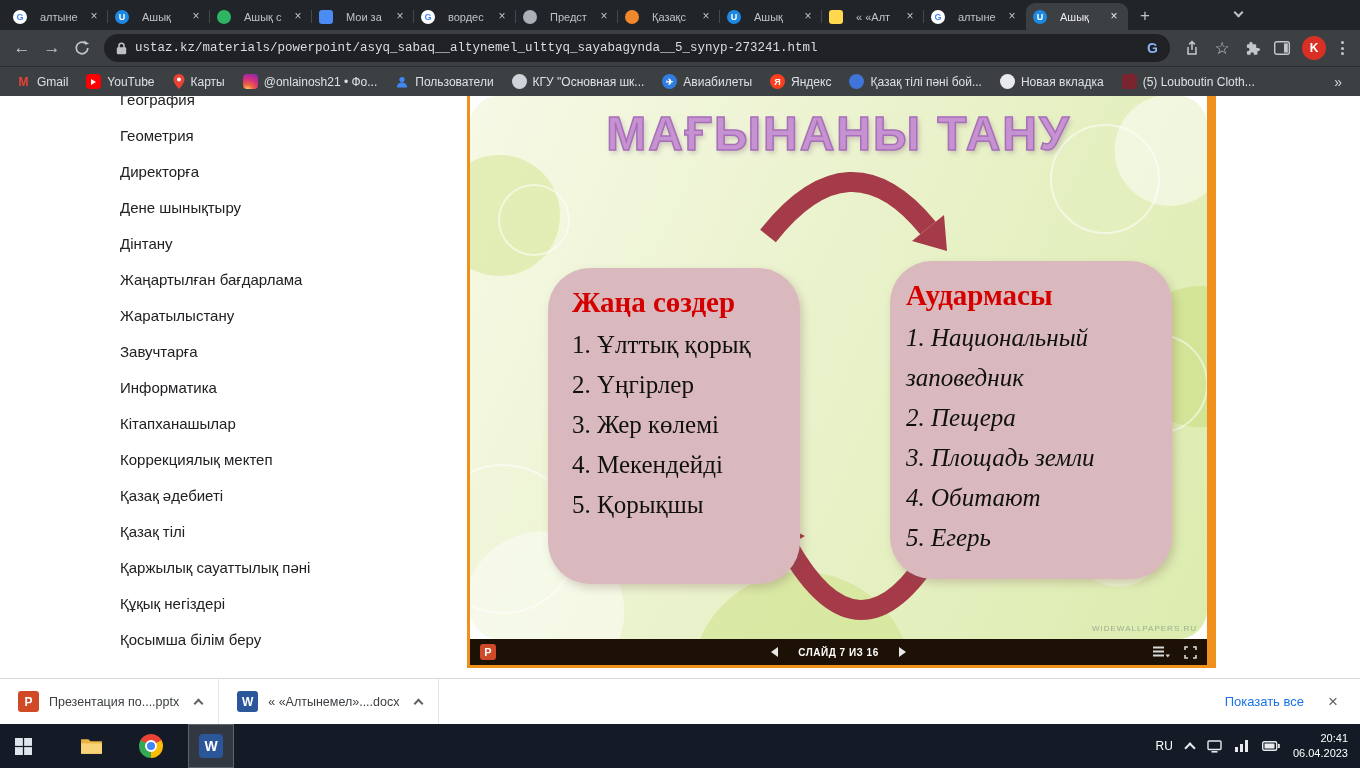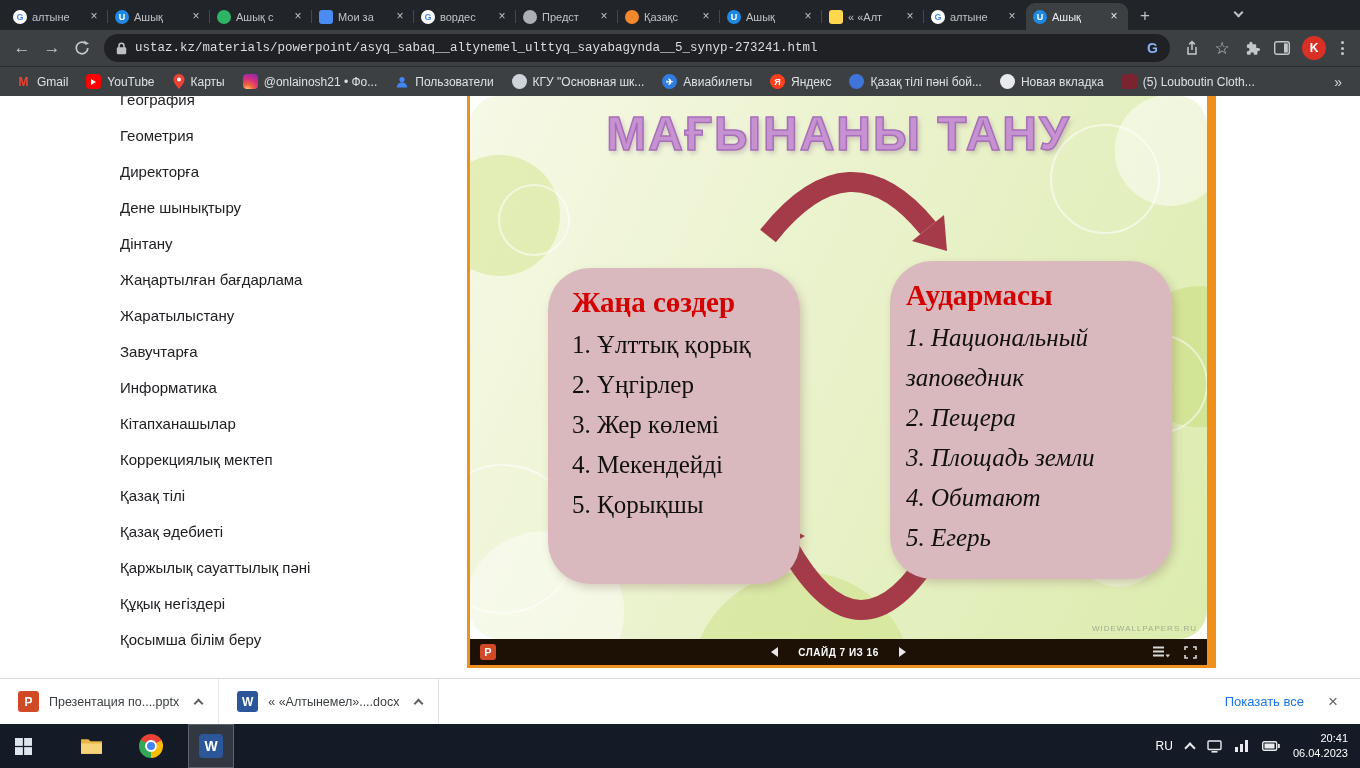--- a/index.html
+++ b/index.html
@@ -7,21 +7,21 @@
   body { position:relative; overflow:hidden; background:#fff; font-family:"Liberation Sans", sans-serif; }
 
   
   .tabstrip { position:absolute; top:0; left:0; width:1360px; height:30px; background:#212428;
               display:flex; align-items:flex-end; padding:0 6px; }
   .tab { flex:0 0 102px; height:27px; min-width:0; display:flex; align-items:center; gap:5px;
          padding:0 7px; border-radius:9px 9px 0 0; color:#bfc3c7; font-size:11px; position:relative; cursor:pointer; }
   .tab + .tab::before { content:""; position:absolute; left:-1px; top:7px; width:1px; height:13px; background:#45484c; }
   .tab.active { background:#3c4043; color:#e8eaed; }
   .tab.active::before { display:none; }
-  .tab-label { flex:1; min-width:0; overflow:hidden; white-space:nowrap; }
+  .tab-label { flex:1; min-width:0; overflow:hidden; white-space:nowrap;margin-left:8px; }
   .tab-close { flex:none; width:14px; height:14px; line-height:13px; text-align:center; font-size:12px; border-radius:50%; }
   .fav { flex:none; width:14px; height:14px; border-radius:50%; display:flex; align-items:center; justify-content:center;
          font-size:9px; font-weight:bold; }
   .fav-google { background:#fff; color:#4285f4; }
   .fav-ustaz  { background:#1e88e5; color:#fff; }
   .fav-green  { background:#2eb564; }
   .fav-grid   { background:#4b8bf4; border-radius:3px; }
   .fav-gray   { background:#aab0b6; }
   .fav-orange { background:#f2882c; }
   .fav-doc    { background:#ffd84d; border-radius:3px; }
@@ -319,22 +319,22 @@
     <div class="side-item">Геометрия</div>
     <div class="side-item">Директорға</div>
     <div class="side-item">Дене шынықтыру</div>
     <div class="side-item">Дінтану</div>
     <div class="side-item">Жаңартылған бағдарлама</div>
     <div class="side-item">Жаратылыстану</div>
     <div class="side-item">Завучтарға</div>
     <div class="side-item">Информатика</div>
     <div class="side-item">Кітапханашылар</div>
     <div class="side-item">Коррекциялық мектеп</div>
+    <div class="side-item">Қазақ әдебиеті</div>
     <div class="side-item">Қазақ тілі</div>
-    <div class="side-item">Қазақ әдебиеті</div>
     <div class="side-item">Қаржылық сауаттылық пәні</div>
     <div class="side-item">Құқық негіздері</div>
     <div class="side-item">Қосымша білім беру</div>
   </nav>
 
   <div class="viewer">
     <div class="slide">
       <span class="ring ring1"></span>
       <span class="ring ring2"></span>
       <span class="ring ring3"></span>

